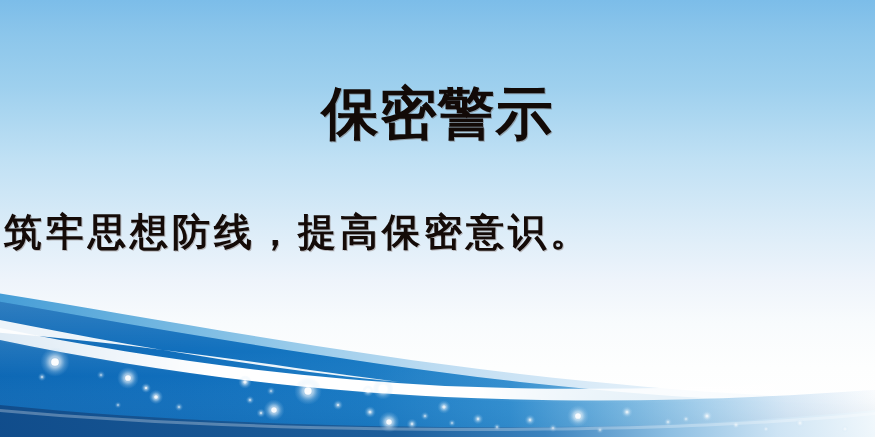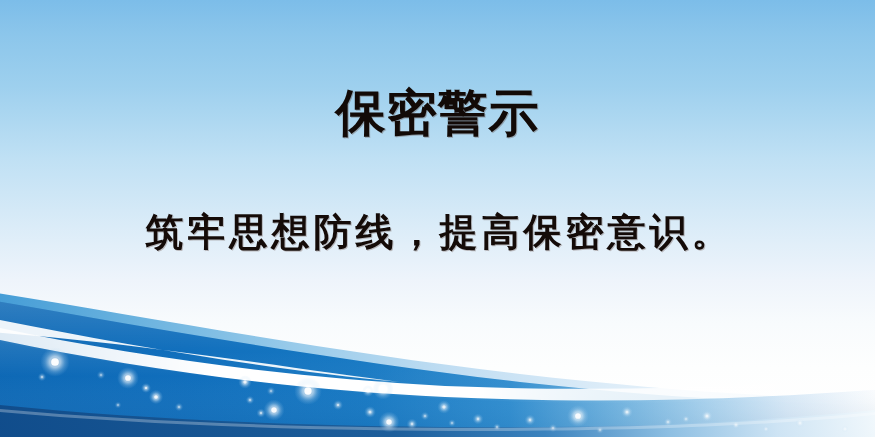--- a/index.html
+++ b/index.html
@@ -54,35 +54,35 @@
     width: 875px;
     height: 437px;
   }
 
   .headline {
     position: absolute;
     left: 0;
     top: 82px;
     width: 875px;
     text-align: center;
-    font-size: 50px;
+    font-size: 57px;
     line-height: 62px;
     font-weight: 700;
     color: #120a07;
     letter-spacing: 1px;
     text-shadow: 1px 1px 0 rgba(90,60,50,0.35);
     white-space: nowrap;
   }
 
   .subline {
     position: absolute;
     left: 0;
     top: 208px;
     width: 875px;
-    text-align: center;
+    text-align: left;
     font-size: 38px;
     line-height: 48px;
     font-weight: 700;
     color: #140b08;
     letter-spacing: 4px;
     text-indent: 4px;
     text-shadow: 1px 1px 0 rgba(90,60,50,0.30);
     white-space: nowrap;
   }
 </style>

